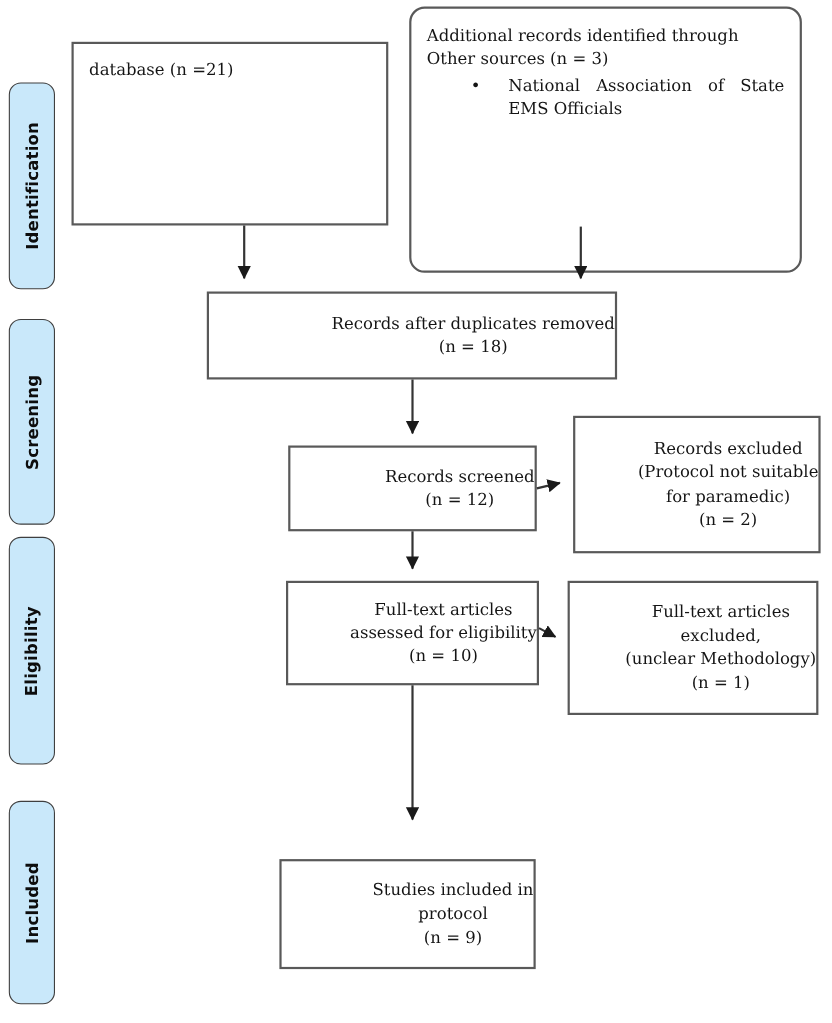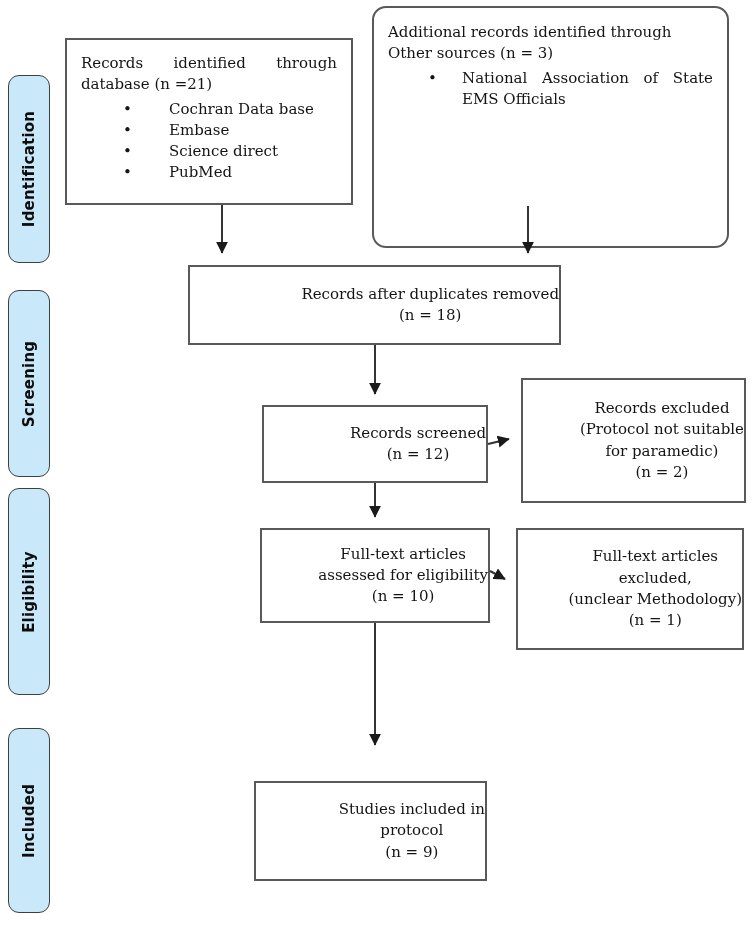--- a/index.html
+++ b/index.html
@@ -107,28 +107,21 @@
     <span>Screening</span>
   </div>
   <div class="stage" id="stage-eligibility">
     <span>Eligibility</span>
   </div>
   <div class="stage" id="stage-included">
     <span>Included</span>
   </div>
 
   <div class="fbox" id="box-database">
-    <div class="jline">Records identified through</div>
     <div>database (n =21)</div>
-    <ul>
-      <li>Cochran Data base</li>
-      <li>Embase</li>
-      <li>Science direct</li>
-      <li>PubMed</li>
-    </ul>
   </div>
 
   <div class="fbox" id="box-other">
     <div>Additional records identified through</div>
     <div>Other sources (n = 3)</div>
     <ul>
       <li>National Association of State EMS Officials</li>
     </ul>
   </div>
 

